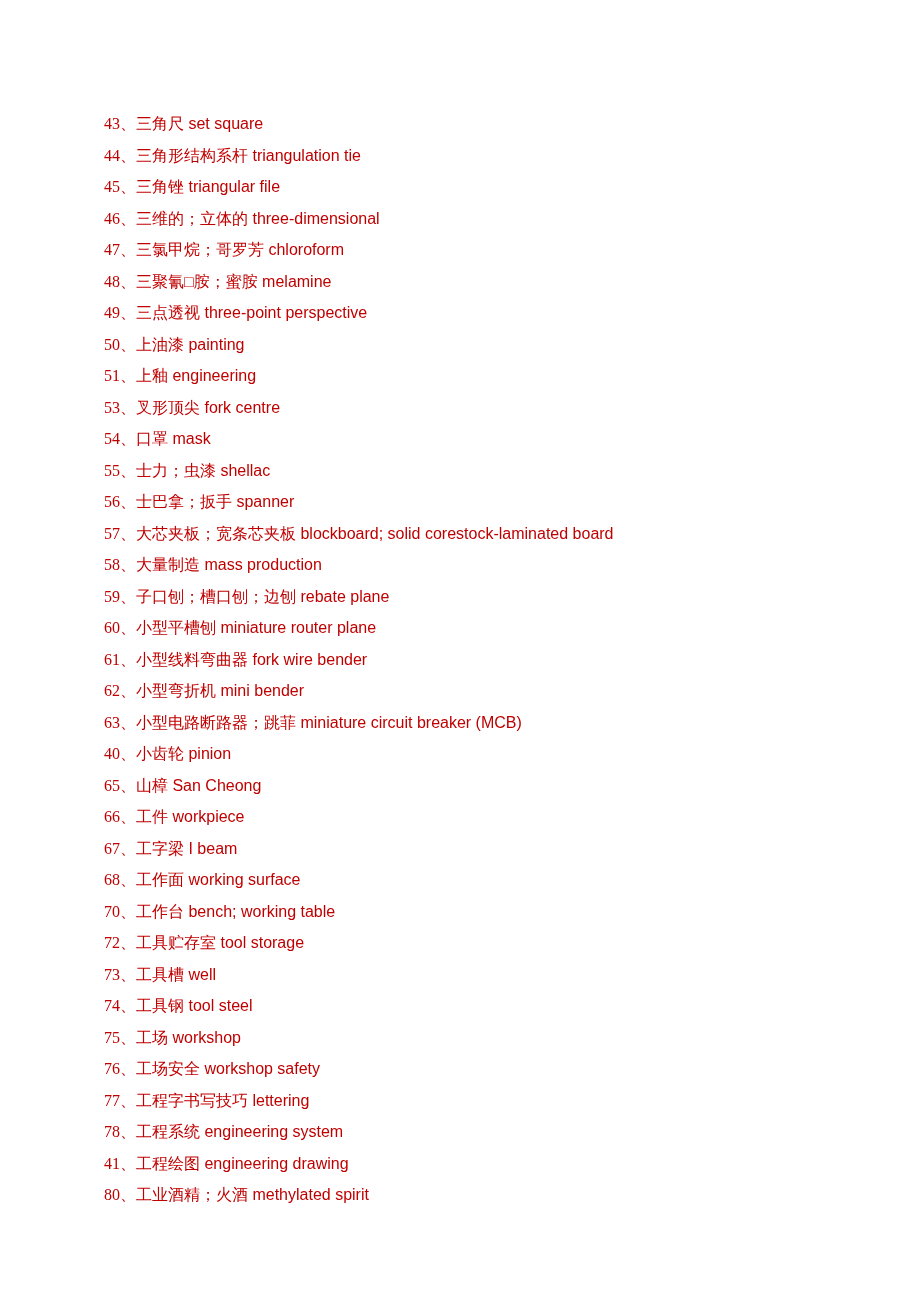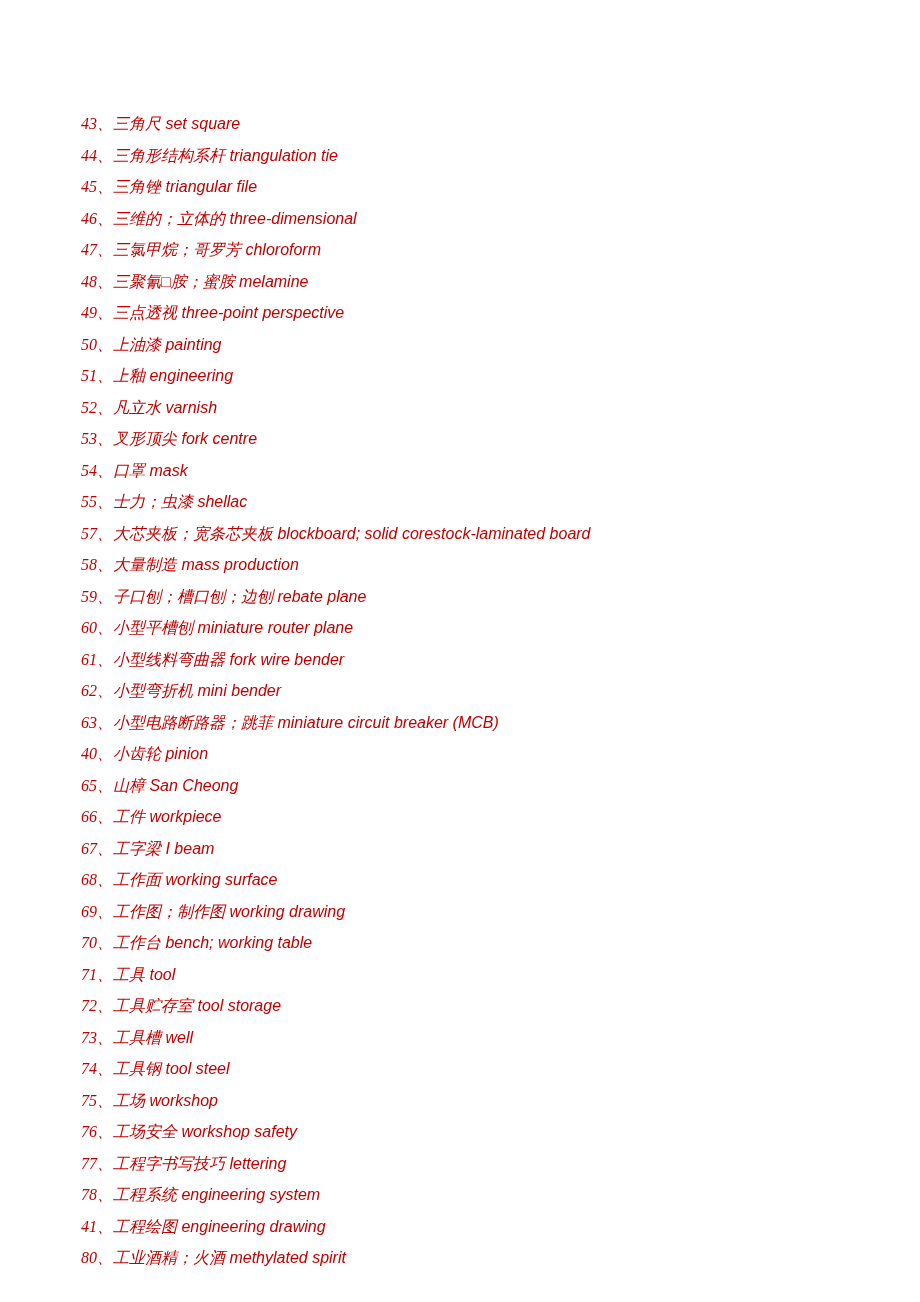--- a/index.html
+++ b/index.html
@@ -4,22 +4,21 @@
   <style>
     body {
       margin: 0;
       padding: 0;
       background: #ffffff;
       font-family: "Microsoft YaHei", "SimSun", Arial, sans-serif;
       font-size: 16px;
       width: 920px;
     }
     .content {
-      padding: 112px 0 0 81px;
-      font-style: italic;
+      padding: 112px 0 0 104px;
     }
     .item {
       margin-bottom: 7.5px;
       line-height: 1.5;
     }
     .num {
       color: #c00000;
       font-family: "Times New Roman", serif;
     }
     .sep {
@@ -35,39 +34,37 @@
 <div class="content" id="list-container">
     <div class="item"><span class="num">43</span><span class="sep">、</span><span class="text">三角尺 set square</span></div>
     <div class="item"><span class="num">44</span><span class="sep">、</span><span class="text">三角形结构系杆 triangulation tie</span></div>
     <div class="item"><span class="num">45</span><span class="sep">、</span><span class="text">三角锉 triangular file</span></div>
     <div class="item"><span class="num">46</span><span class="sep">、</span><span class="text">三维的；立体的 three-dimensional</span></div>
     <div class="item"><span class="num">47</span><span class="sep">、</span><span class="text">三氯甲烷；哥罗芳 chloroform</span></div>
     <div class="item"><span class="num">48</span><span class="sep">、</span><span class="text">三聚氰□胺；蜜胺 melamine</span></div>
     <div class="item"><span class="num">49</span><span class="sep">、</span><span class="text">三点透视 three-point perspective</span></div>
     <div class="item"><span class="num">50</span><span class="sep">、</span><span class="text">上油漆 painting</span></div>
     <div class="item"><span class="num">51</span><span class="sep">、</span><span class="text">上釉 engineering</span></div>
-    <div class="item"><span class="num">52</span><span class="sep">、</span><span class="text">凡立水 varnish</span></div>
     <div class="item"><span class="num">53</span><span class="sep">、</span><span class="text">叉形顶尖 fork centre</span></div>
     <div class="item"><span class="num">54</span><span class="sep">、</span><span class="text">口罩 mask</span></div>
     <div class="item"><span class="num">55</span><span class="sep">、</span><span class="text">士力；虫漆 shellac</span></div>
+    <div class="item"><span class="num">56</span><span class="sep">、</span><span class="text">士巴拿；扳手 spanner</span></div>
     <div class="item"><span class="num">57</span><span class="sep">、</span><span class="text">大芯夹板；宽条芯夹板 blockboard; solid corestock-laminated board</span></div>
     <div class="item"><span class="num">58</span><span class="sep">、</span><span class="text">大量制造 mass production</span></div>
     <div class="item"><span class="num">59</span><span class="sep">、</span><span class="text">子口刨；槽口刨；边刨 rebate plane</span></div>
     <div class="item"><span class="num">60</span><span class="sep">、</span><span class="text">小型平槽刨 miniature router plane</span></div>
     <div class="item"><span class="num">61</span><span class="sep">、</span><span class="text">小型线料弯曲器 fork wire bender</span></div>
     <div class="item"><span class="num">62</span><span class="sep">、</span><span class="text">小型弯折机 mini bender</span></div>
     <div class="item"><span class="num">63</span><span class="sep">、</span><span class="text">小型电路断路器；跳菲 miniature circuit breaker (MCB)</span></div>
     <div class="item"><span class="num">40</span><span class="sep">、</span><span class="text">小齿轮 pinion</span></div>
     <div class="item"><span class="num">65</span><span class="sep">、</span><span class="text">山樟 San Cheong</span></div>
     <div class="item"><span class="num">66</span><span class="sep">、</span><span class="text">工件 workpiece</span></div>
     <div class="item"><span class="num">67</span><span class="sep">、</span><span class="text">工字梁 I beam</span></div>
     <div class="item"><span class="num">68</span><span class="sep">、</span><span class="text">工作面 working surface</span></div>
-    <div class="item"><span class="num">69</span><span class="sep">、</span><span class="text">工作图；制作图 working drawing</span></div>
     <div class="item"><span class="num">70</span><span class="sep">、</span><span class="text">工作台 bench; working table</span></div>
-    <div class="item"><span class="num">71</span><span class="sep">、</span><span class="text">工具 tool</span></div>
     <div class="item"><span class="num">72</span><span class="sep">、</span><span class="text">工具贮存室 tool storage</span></div>
     <div class="item"><span class="num">73</span><span class="sep">、</span><span class="text">工具槽 well</span></div>
     <div class="item"><span class="num">74</span><span class="sep">、</span><span class="text">工具钢 tool steel</span></div>
     <div class="item"><span class="num">75</span><span class="sep">、</span><span class="text">工场 workshop</span></div>
     <div class="item"><span class="num">76</span><span class="sep">、</span><span class="text">工场安全 workshop safety</span></div>
     <div class="item"><span class="num">77</span><span class="sep">、</span><span class="text">工程字书写技巧 lettering</span></div>
     <div class="item"><span class="num">78</span><span class="sep">、</span><span class="text">工程系统 engineering system</span></div>
     <div class="item"><span class="num">41</span><span class="sep">、</span><span class="text">工程绘图 engineering drawing</span></div>
     <div class="item"><span class="num">80</span><span class="sep">、</span><span class="text">工业酒精；火酒 methylated spirit</span></div>
   </div>

